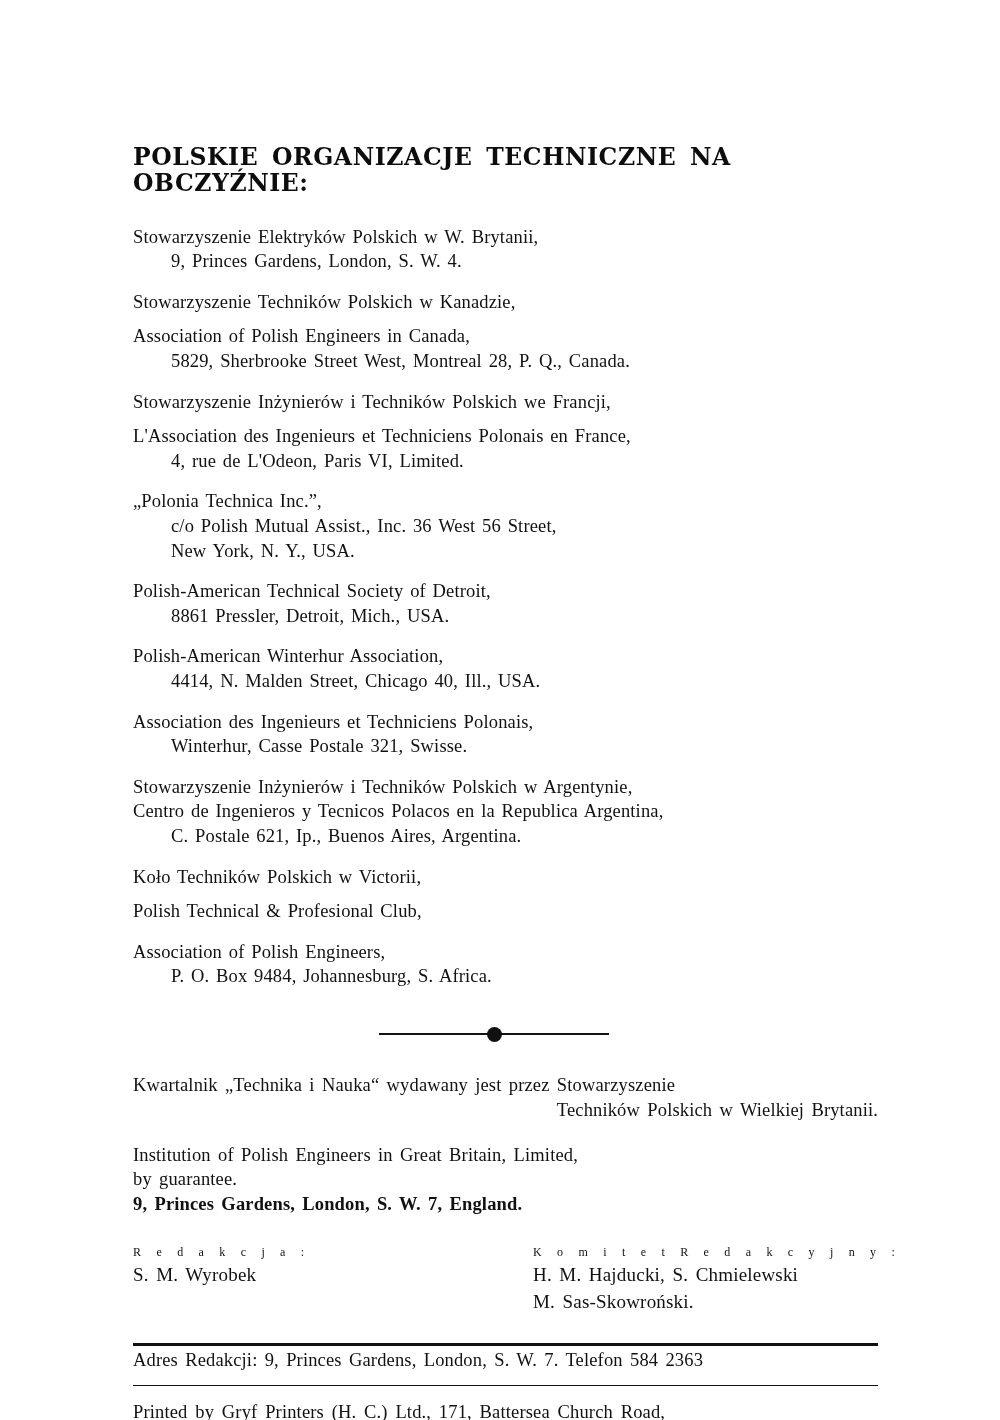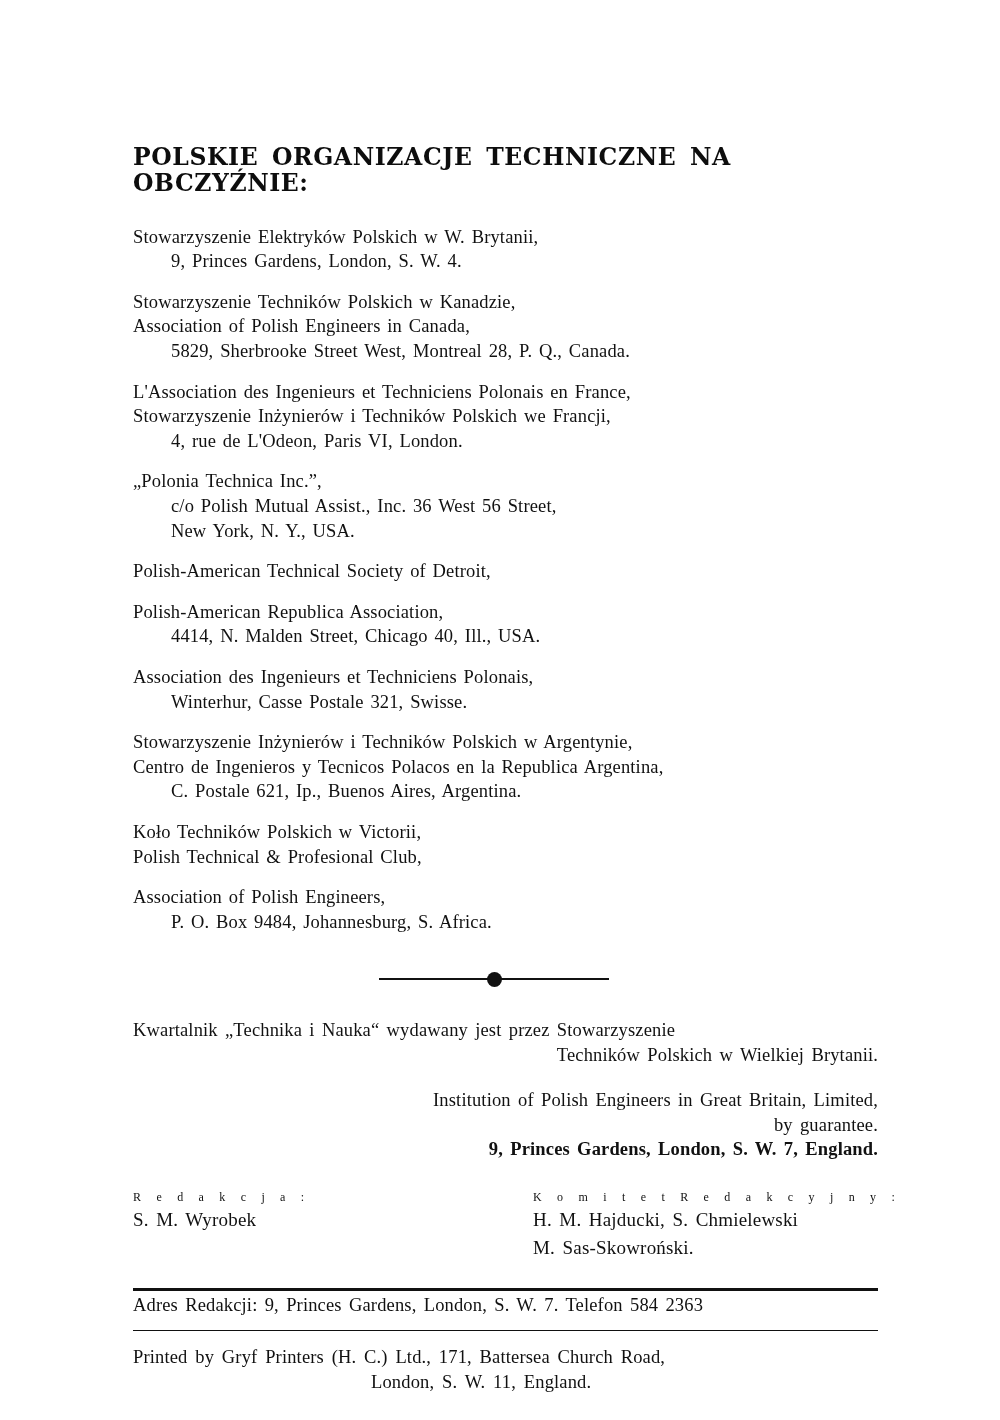--- a/index.html
+++ b/index.html
@@ -45,21 +45,21 @@
     margin-bottom: 16px;
   }
   .org-line {
     font-size: 18.5px;
     line-height: 1.33;
     letter-spacing: 0.15px;
     word-spacing: 2.0px;
     white-space: pre;
     color: #111;
   }
-  .indent-1 { padding-left: 0px; }
+  .indent-1 { padding-left: 0px; margin-top: 10px; }
   .indent-2 { padding-left: 38px; }
   .indent-neg { padding-left: 0px; }
 
   .divider {
     margin: 34px 0 30px 0;
     height: 20px;
     position: relative;
   }
   .divider .rule {
     position: absolute;
@@ -83,21 +83,21 @@
     font-size: 18.5px;
     line-height: 1.34;
     letter-spacing: 0.15px;
     word-spacing: 2.5px;
     margin-bottom: 20px;
   }
   .q-l1 { padding-left: 0; }
   .q-l2 { padding-left: 158px; text-align: right; }
 
   .institution {
-    text-align: right;
+    text-align: left;
     font-size: 18.5px;
     line-height: 1.34;
     letter-spacing: 0.15px;
     word-spacing: 2.5px;
     margin-bottom: 26px;
   }
   .institution .bold {
     font-weight: bold;
   }
 
@@ -172,37 +172,38 @@
         <div class="org-line indent-2">9, Princes Gardens, London, S. W. 4.</div>
       </div>
 
       <div class="org">
         <div class="org-line indent-1">Stowarzyszenie Techników Polskich w Kanadzie,</div>
         <div class="org-line indent-1">Association of Polish Engineers in Canada,</div>
         <div class="org-line indent-2">5829, Sherbrooke Street West, Montreal 28, P. Q., Canada.</div>
       </div>
 
       <div class="org">
+        <div class="org-line indent-1">Stowarzyszenie Inżynierów i Techników Polskich we Francji,</div>
         <div class="org-line indent-1">L'Association des Ingenieurs et Techniciens Polonais en France,</div>
-        <div class="org-line indent-1">Stowarzyszenie Inżynierów i Techników Polskich we Francji,</div>
-        <div class="org-line indent-2">4, rue de L'Odeon, Paris VI, London.</div>
+        <div class="org-line indent-2">4, rue de L'Odeon, Paris VI, Limited.</div>
       </div>
 
       <div class="org">
         <div class="org-line indent-1">„Polonia Technica Inc.”,</div>
         <div class="org-line indent-2">c/o Polish Mutual Assist., Inc. 36 West 56 Street,</div>
         <div class="org-line indent-2">New York, N. Y., USA.</div>
       </div>
 
       <div class="org">
         <div class="org-line indent-1">Polish-American Technical Society of Detroit,</div>
-      </div>
-
-      <div class="org">
-        <div class="org-line indent-1">Polish-American Republica Association,</div>
+        <div class="org-line indent-2">8861 Pressler, Detroit, Mich., USA.</div>
+      </div>
+
+      <div class="org">
+        <div class="org-line indent-1">Polish-American Winterhur Association,</div>
         <div class="org-line indent-2">4414, N. Malden Street, Chicago 40, Ill., USA.</div>
       </div>
 
       <div class="org">
         <div class="org-line indent-1">Association des Ingenieurs et Techniciens Polonais,</div>
         <div class="org-line indent-2">Winterhur, Casse Postale 321, Swisse.</div>
       </div>
 
       <div class="org">
         <div class="org-line indent-1">Stowarzyszenie Inżynierów i Techników Polskich w Argentynie,</div>

